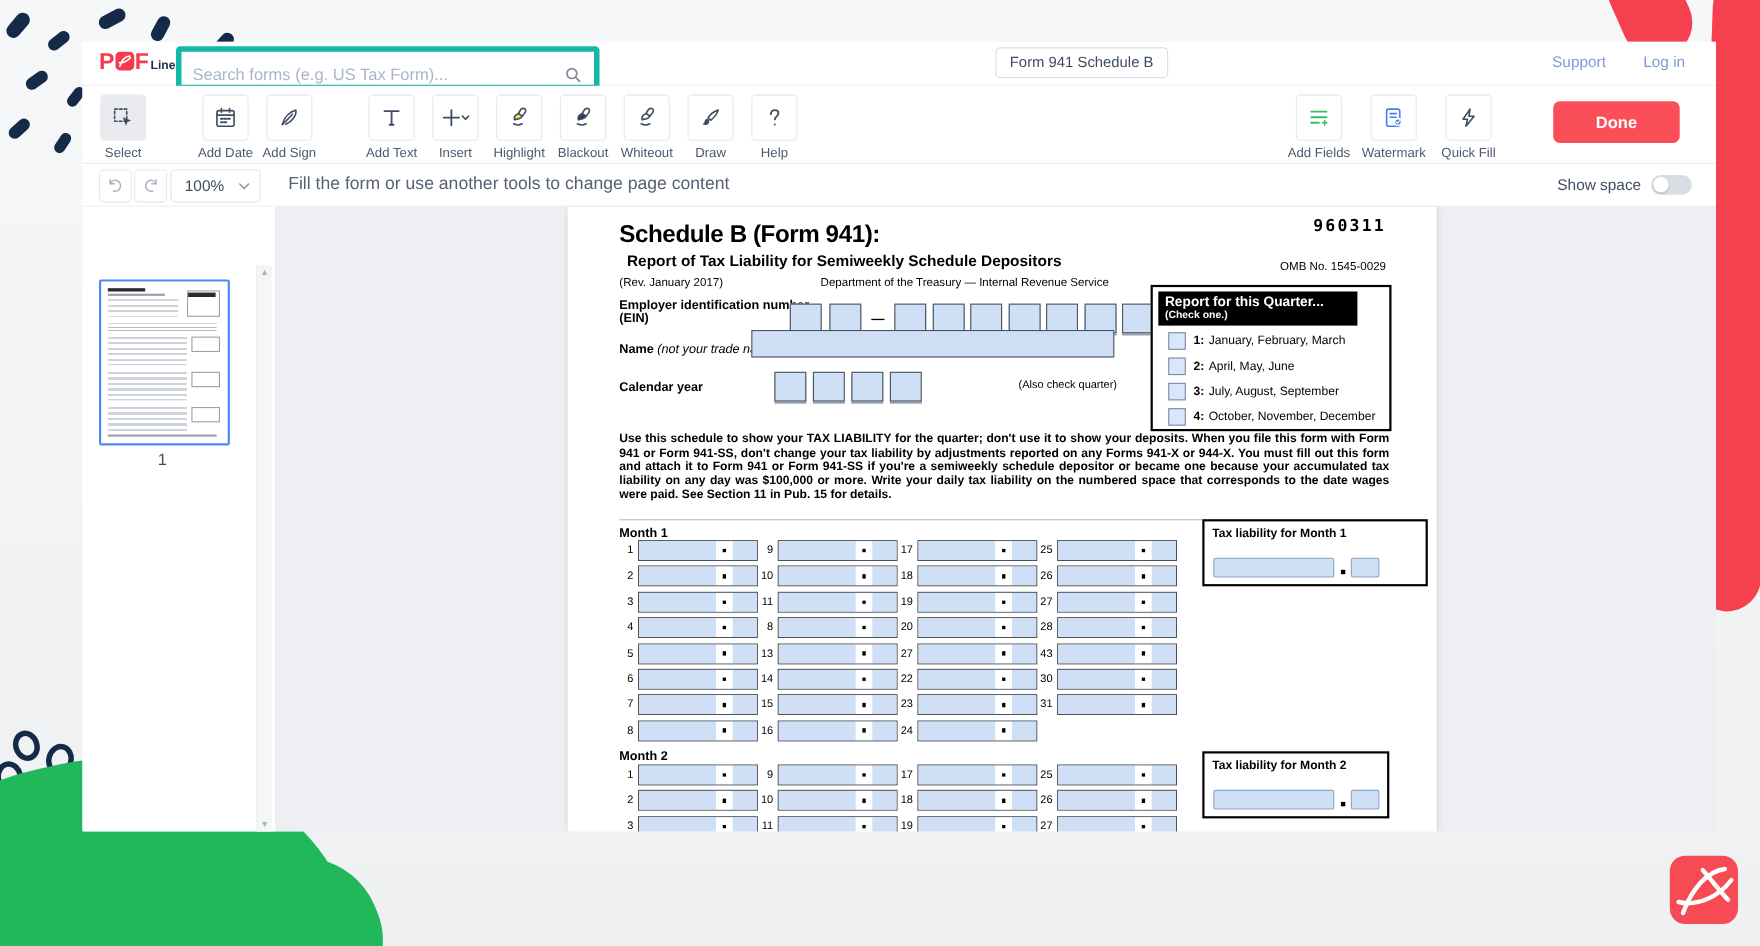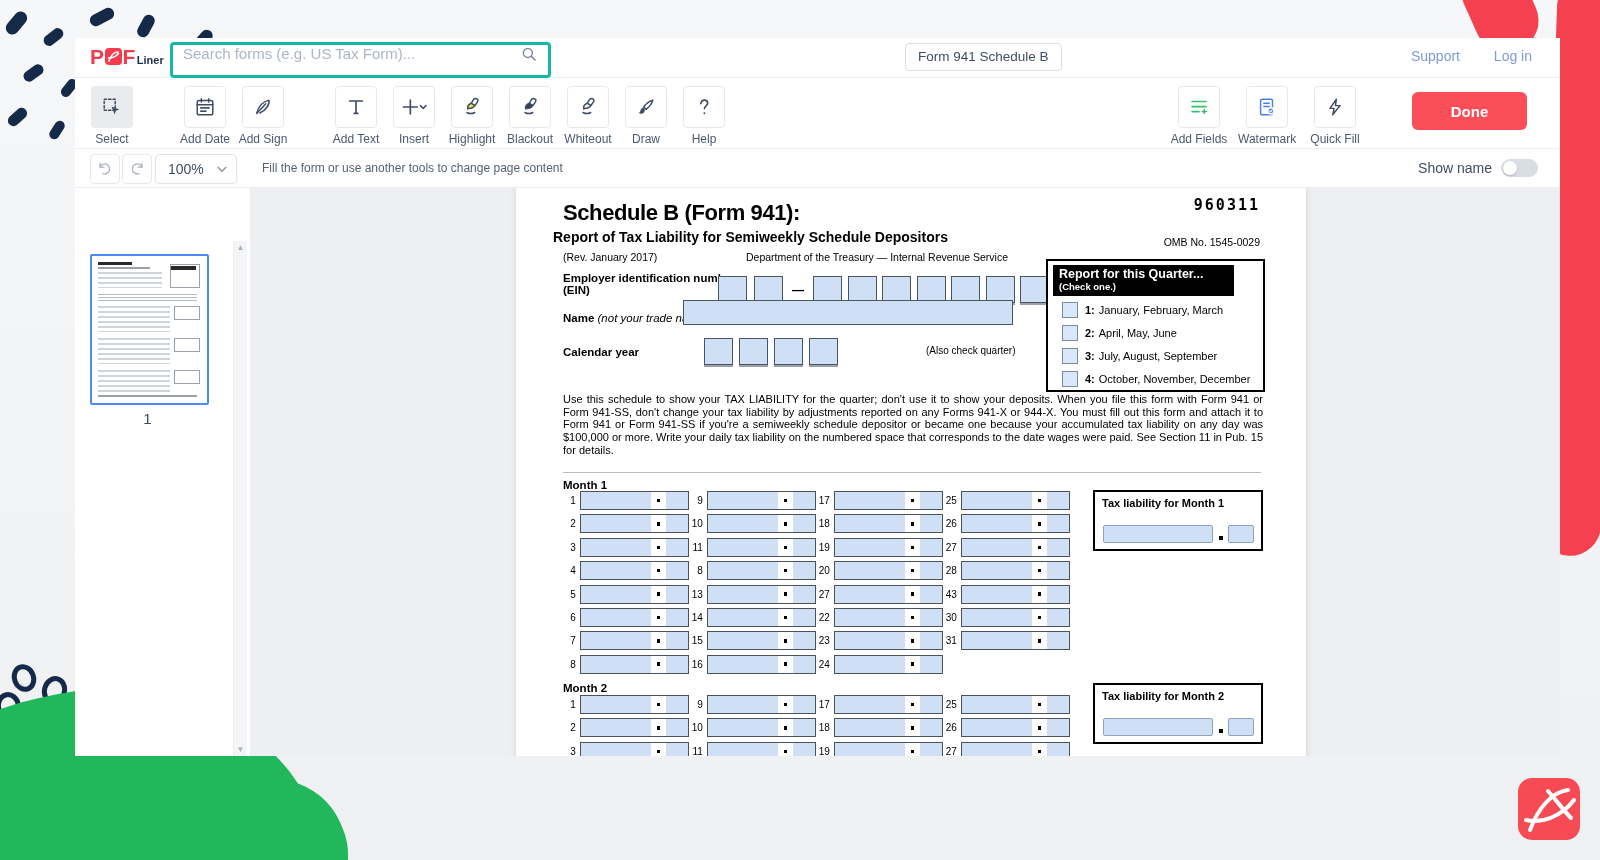--- a/index.html
+++ b/index.html
@@ -22,22 +22,22 @@
   .sbar{position:relative;height:38px;border-bottom:1px solid #eaecef;background:#fff;}
   .content{position:relative;height:568px;display:flex;}
 
   
   .logo{position:absolute;left:15px;top:7px;display:flex;align-items:baseline;cursor:pointer;}
   .logo .lp{color:#f43b4b;font-weight:800;font-size:21px;letter-spacing:-.5px;}
   .logo .ld{display:inline-block;width:17px;height:17px;background:#f43b4b;border-radius:4px;
     position:relative;top:1px;margin:0 1px;}
   .logo .ld svg{position:absolute;left:1px;top:1px;}
   .logo .ls{color:#1d2c4d;font-weight:700;font-size:11px;margin-left:2px;}
-  .search{position:absolute;left:85px;top:4px;width:375px;height:30px;border:3px solid #14b8a6;
-    border-radius:4px;display:flex;align-items:flex-start;margin-left:10px;}
+  .search{position:absolute;left:85px;top:4px;width:375px;height:30px;border:5px solid #14b8a6;
+    border-radius:4px;display:flex;align-items:flex-end;}
   .search input{flex:1;border:0;outline:0;padding:0 10px;font-size:15px;color:#3f4d63;
     font-family:"Liberation Sans",sans-serif;background:transparent;}
   .search input::placeholder{color:#aab6c6;}
   .search .sic{margin-right:10px;display:flex;}
   .chip{position:absolute;left:830px;top:5px;height:26px;border:1px solid #d9dee5;border-radius:4px;
     padding:0 12px;line-height:26px;font-size:13.5px;color:#3f4d63;background:#fff;}
   .hlink{position:absolute;top:10px;font-size:14px;color:#7e9bd9;cursor:pointer;}
 
   
   #tools-left{position:absolute;left:8px;top:0;display:flex;}
@@ -52,21 +52,21 @@
     border:0;border-radius:6px;color:#fff;font-size:15px;font-weight:700;cursor:pointer;
     font-family:"Liberation Sans",sans-serif;}
 
   
   .sqbtn{position:absolute;top:5px;width:28px;height:28px;border:1px solid #e5e8ed;border-radius:4px;
     display:flex;align-items:center;justify-content:center;background:#fff;cursor:pointer;}
   #zoom-select{position:absolute;left:80px;top:5px;width:80px;height:28px;border:1px solid #dfe3e9;
     border-radius:4px;display:flex;align-items:center;cursor:pointer;background:#fff;}
   #zoom-select .zv{flex:1;padding-left:12px;font-size:14px;color:#3f4d63;}
   #zoom-select svg{margin-right:6px;}
-  .hint{position:absolute;left:187px;top:0;line-height:38px;font-size:12px;color:#566174;}
+  .hint{position:absolute;left:187px;top:0;line-height:38px;font-size:16px;color:#566174;}
   .grid-lab{position:absolute;right:68px;top:0;line-height:38px;font-size:14px;color:#3f4d63;}
   .toggle{position:absolute;right:22px;top:10px;width:37px;height:18px;background:#d9dde4;
     border-radius:9px;cursor:pointer;}
   .toggle .knob{position:absolute;left:2px;top:2px;width:14px;height:14px;border-radius:50%;
     background:#fff;box-shadow:0 1px 2px rgba(0,0,0,.2);}
 
   
   .sidebar{width:175px;flex:none;position:relative;background:#fff;border-right:1px solid #eceef1;}
   .sb-head{height:51px;border-bottom:1px solid #eceef1;position:relative;}
   .sb-back{position:absolute;left:8px;top:13px;width:26px;height:26px;display:flex;align-items:center;
@@ -88,21 +88,21 @@
   .t-box{position:absolute;border:1px solid #9aa1ab;}
 
   
   .viewport{flex:1;position:relative;background:#edeff2;overflow:hidden;}
   .page{position:absolute;left:265px;top:0;width:790px;height:740px;background:#fff;
     box-shadow:0 0 6px rgba(0,0,0,.12);color:#000;}
   .page .b{font-weight:700;}
   .f-title{position:absolute;left:47px;top:12px;font-size:22px;font-weight:800;letter-spacing:-.4px;}
   .f-code{position:absolute;right:46px;top:8px;font-family:"DejaVu Sans Mono",monospace;
     font-size:15px;font-weight:700;letter-spacing:2px;}
-  .f-sub{position:absolute;left:37px;top:41px;font-size:14px;font-weight:700;}
+  .f-sub{position:absolute;left:54px;top:41px;font-size:14px;font-weight:700;}
   .f-omb{position:absolute;right:46px;top:48px;font-size:10.5px;}
   .f-rev{position:absolute;left:47px;top:63px;font-size:10.5px;}
   .f-dept{position:absolute;left:230px;top:63px;font-size:10.5px;}
   .f-lab{font-size:11.5px;font-weight:700;}
   .bluebox{width:27px;height:25px;background:#cfe0f6;border:1px solid #4b5560;
     box-shadow:0 2px 0 #9aa1ab;cursor:text;}
   #ein-label{position:absolute;left:47px;top:84px;line-height:12px;}
   #ein-boxes{position:absolute;left:202px;top:88px;display:flex;align-items:center;}
   .g2{display:flex;gap:7px;}  .g7{display:flex;gap:5.5px;}
   .ein-dash{margin:0 9px;font-size:12px;font-weight:700;}
@@ -116,21 +116,21 @@
   .qbox{position:absolute;left:530px;top:71px;width:215px;height:129px;border:2px solid #000;background:#fff;}
   .qhead{position:absolute;left:5px;top:4px;width:181px;height:31px;background:#000;color:#fff;
     padding:2px 0 0 6px;box-sizing:border-box;}
   .qhead .qt{font-size:12.5px;font-weight:700;}
   .qhead .qc{font-size:9.5px;font-weight:700;}
   .qopt{position:absolute;left:14px;display:flex;align-items:center;gap:7px;}
   .qcheck{width:14px;height:14px;background:#d9e7fb;border:1px solid #7d8aa0;cursor:pointer;flex:none;}
   .qopt .qn{font-size:11px;font-weight:700;}
   .qopt .ql{font-size:11px;margin-left:-3px;}
 
-  .instr{position:absolute;left:47px;top:205px;width:700px;font-size:11px;font-weight:400;
+  .instr{position:absolute;left:47px;top:205px;width:700px;font-size:11px;font-weight:700;
     line-height:12.7px;text-align:justify;}
   .f-hr{position:absolute;left:47px;top:284px;width:698px;height:1px;background:#b7bcc2;}
   .m-lab{position:absolute;left:47px;font-size:11.5px;font-weight:700;}
   .mgrid{position:absolute;left:46px;}
   .dayrow{display:flex;height:19px;margin-bottom:4.4px;}
   .daygroup{width:127px;display:flex;align-items:center;flex:none;}
   .daynum{width:14px;text-align:right;font-size:10px;margin-right:4px;}
   .daycell{width:108px;height:17px;border:1px solid #4b5258;display:flex;cursor:text;}
   .dc-main{flex:1;background:#cfe0f6;}
   .dc-gap{width:15px;background:#fff;display:flex;align-items:center;justify-content:center;}
@@ -347,21 +347,21 @@
           </g>
         </svg>
       </div>
       <div id="zoom-select">
         <span class="zv">100%</span>
         <svg width="16" height="16" viewBox="0 0 24 24" fill="none" stroke="#8a94a6" stroke-width="2" stroke-linecap="round">
           <path d="M6 9.5 l6 6 6-6"></path>
         </svg>
       </div>
       <div class="hint">Fill the form or use another tools to change page content</div>
-      <div class="grid-lab">Show name</div>
+      <div class="grid-lab">Show space</div>
       <div class="toggle">
           <div class="knob"></div>
         </div>
     </div>
 
     <div class="content">
 
       <div class="sidebar">
 
         <div class="thumb">
@@ -786,21 +786,21 @@
                   <div class="daycell">
                     <div class="dc-main"></div>
                     <div class="dc-gap">
                       <span class="dc-dot"></span>
                     </div>
                     <div class="dc-cents"></div>
                   </div>
                 </div>
               </div>
             </div>
-          <div class="taxbox" style="top:302px;">
+          <div class="taxbox" style="top:284px;padding-left:35px;">
             <div class="tl">Tax liability for Month 1</div>
             <div class="ti"></div>
             <div class="td"></div>
             <div class="tc"></div>
           </div>
 
           <div class="m-lab" style="top:494px;">Month 2</div>
           <div id="m2-grid" class="mgrid" style="top:507px;">
               <div class="dayrow">
                 <div class="daygroup">

